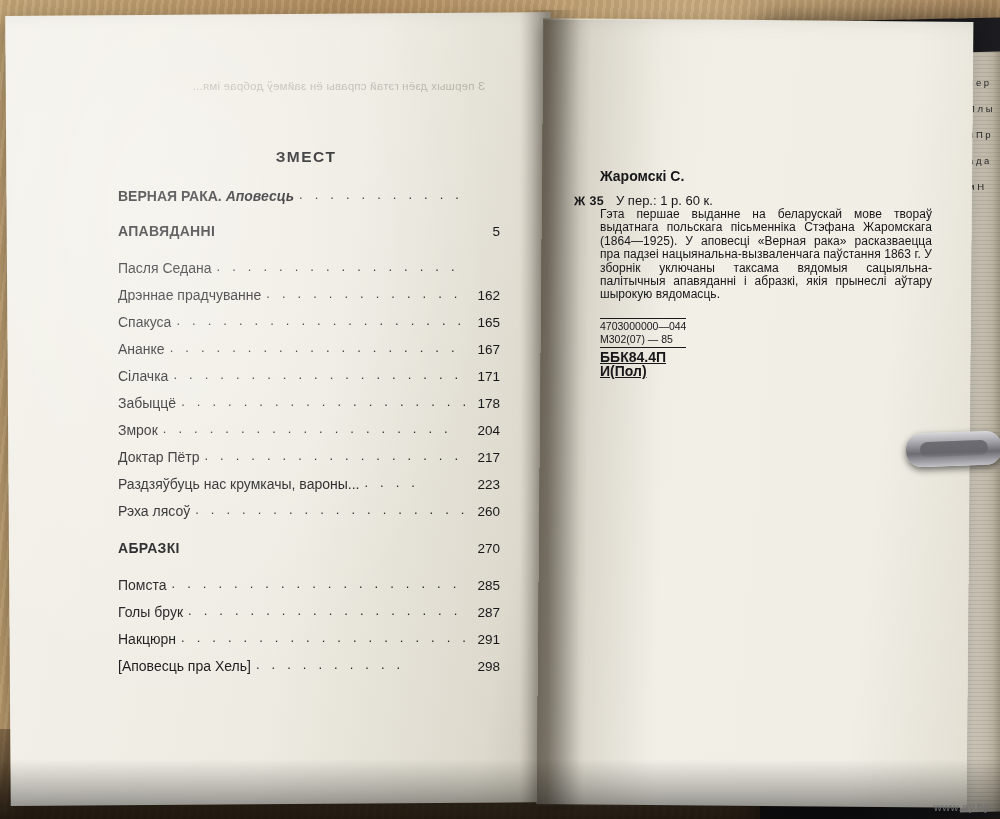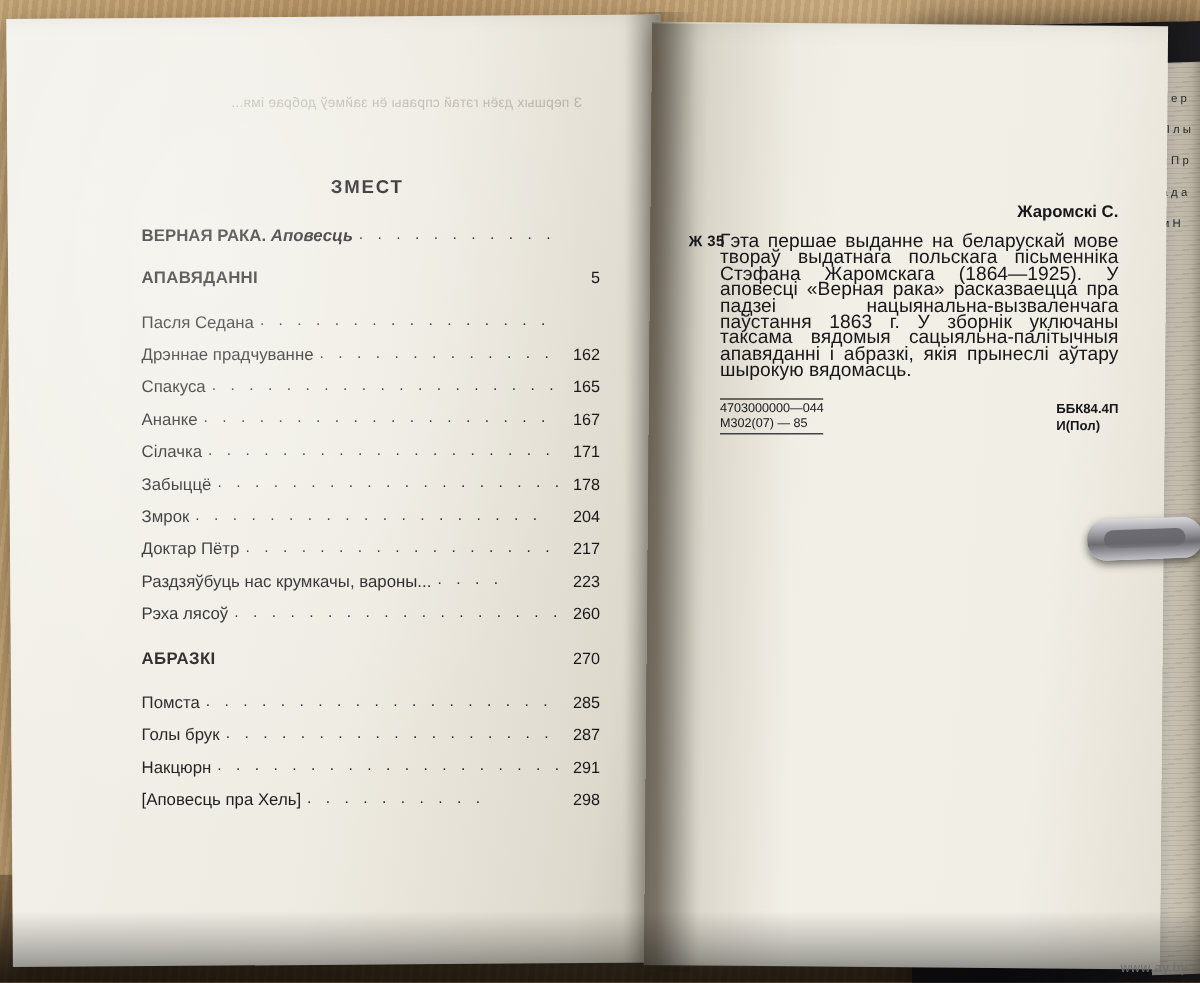--- a/index.html
+++ b/index.html
@@ -167,21 +167,20 @@
     left: 600px;
     top: 168px;
     width: 332px;
     color: #17171a;
     font-family: "Liberation Sans", sans-serif;
   }
   .colo .author {
     font-size: 14px;
     font-weight: bold;
     margin-bottom: 9px;
-    text-align: right;
   }
   .colo .desc {
     font-size: 12.6px;
     line-height: 19px;
     text-align: justify;
   }
   .colo .udk {
     position: absolute;
     left: -26px;
     top: 26px;
@@ -189,48 +188,49 @@
     font-weight: bold;
     letter-spacing: 0.3px;
     transform: rotate(-0.5deg);
   }
   .colo .price {
     font-size: 13px;
     margin-top: 6px;
     margin-left: 16px;
   }
   .colo .annot {
-    margin-top: 11px;
-    font-size: 16px;
+    font-size: 12px;
     line-height: 13.4px;
     text-align: justify;
     letter-spacing: 0.05px;
   }
   .colo .codes {
     margin-top: 16px;
     display: flex;
     justify-content: space-between;
     align-items: flex-start;
     font-size: 10.5px;
     line-height: 13px;
+    flex-direction: column;
   }
   .colo .codes .left {
     border-top: 1.4px solid #1a1a1c;
     border-bottom: 1.4px solid #1a1a1c;
     padding: 1px 0 1px 0;
     position: relative;
   }
   .colo .codes .left .l1 { white-space: nowrap; }
   .colo .codes .left .l2 { white-space: nowrap; }
   .colo .codes .right {
     text-align: left;
-    font-size: 11px;
+    font-size: 14px;
     line-height: 14px;
     font-weight: bold;
     padding-top: 2px;
+    text-decoration: underline;
   }
 
   
   .clip {
     position: absolute;
     left: 906px;
     top: 432px;
     width: 96px;
     height: 34px;
     border-radius: 16px;
@@ -410,20 +410,21 @@
       <span class="pg">298</span>
     </div>
   </div>
 
   <div class="page-right"></div>
   <div class="curve"></div>
 
   <div class="colo">
     <div class="udk">Ж 35</div>
     <div class="author">Жаромскі С.</div>
+    <div class="price">У пер.: 1 р. 60 к.</div>
     <div class="annot">Гэта першае выданне на беларускай мове твораў выдатнага польскага пісьменніка Стэфана Жаромскага (1864—1925). У аповесці «Верная рака» расказваецца пра падзеі нацыянальна-вызваленчага паўстання 1863 г. У зборнік уключаны таксама вядомыя сацыяльна-палітычныя апавяданні і абразкі, якія прынеслі аўтару шырокую вядомасць.</div>
     <div class="codes">
       <div class="left">
         <div class="l1">4703000000—044</div>
         <div class="l2">М302(07) — 85</div>
       </div>
       <div class="right">
         <div>ББК84.4П</div>
         <div>И(Пол)</div>
       </div>

